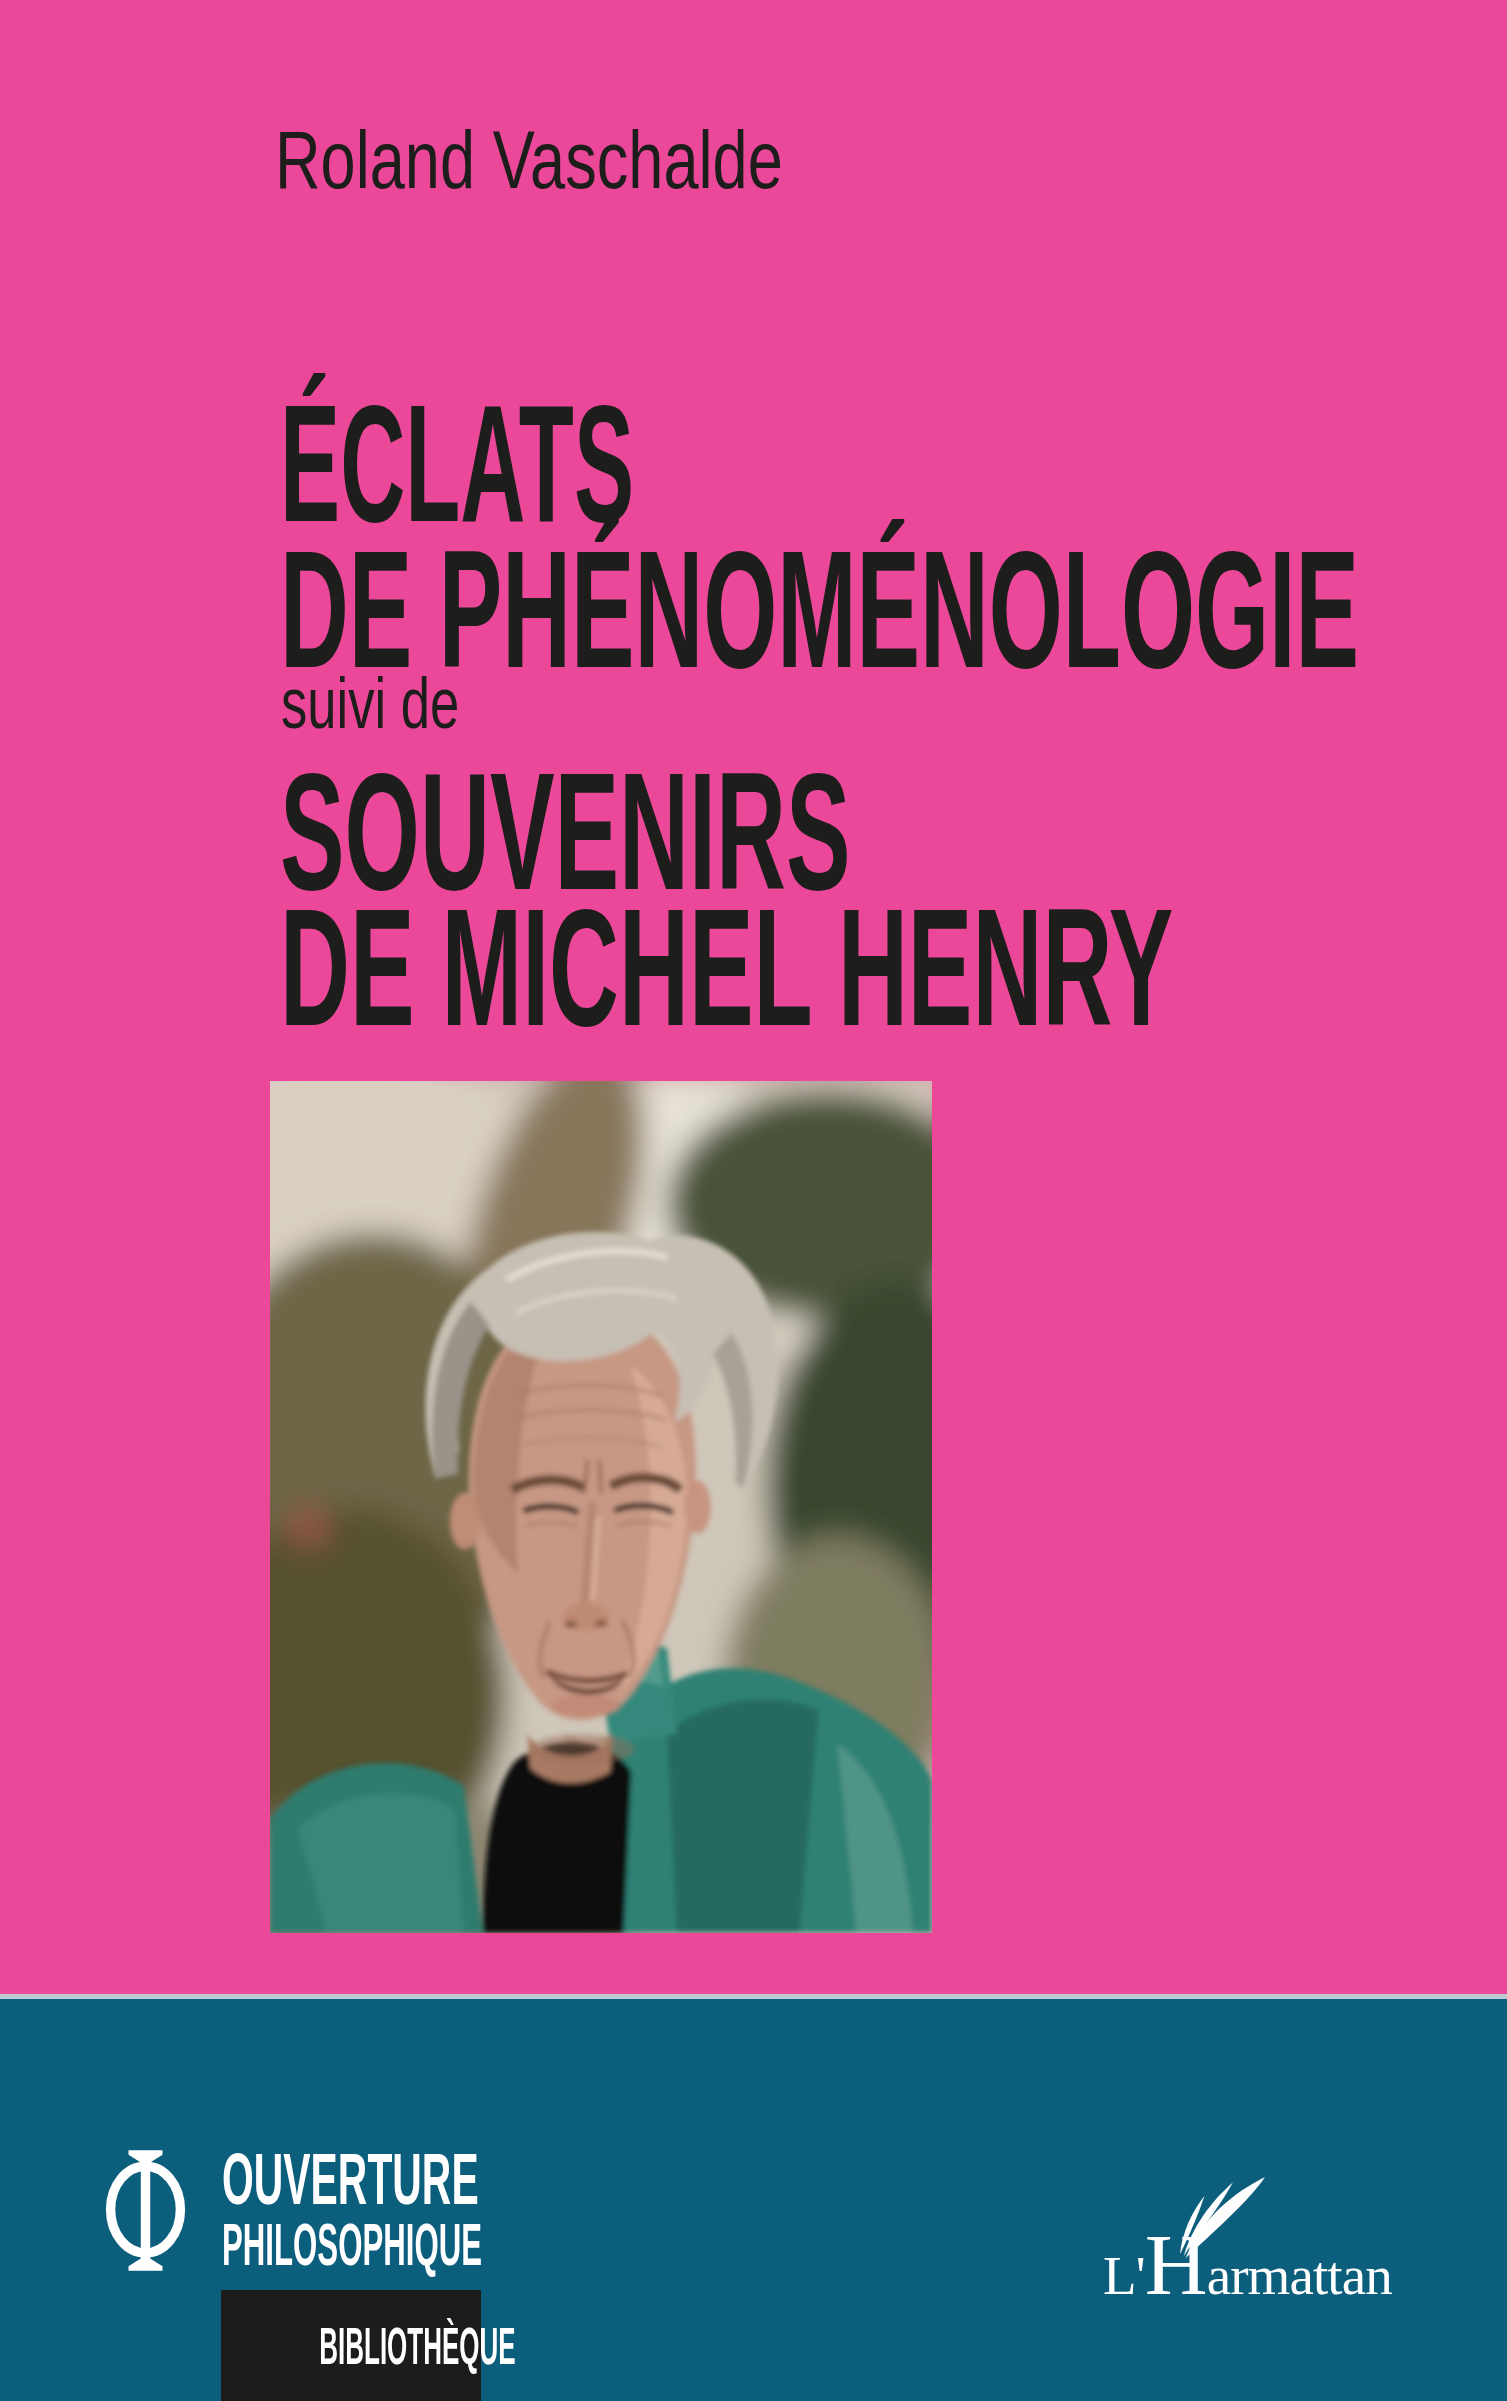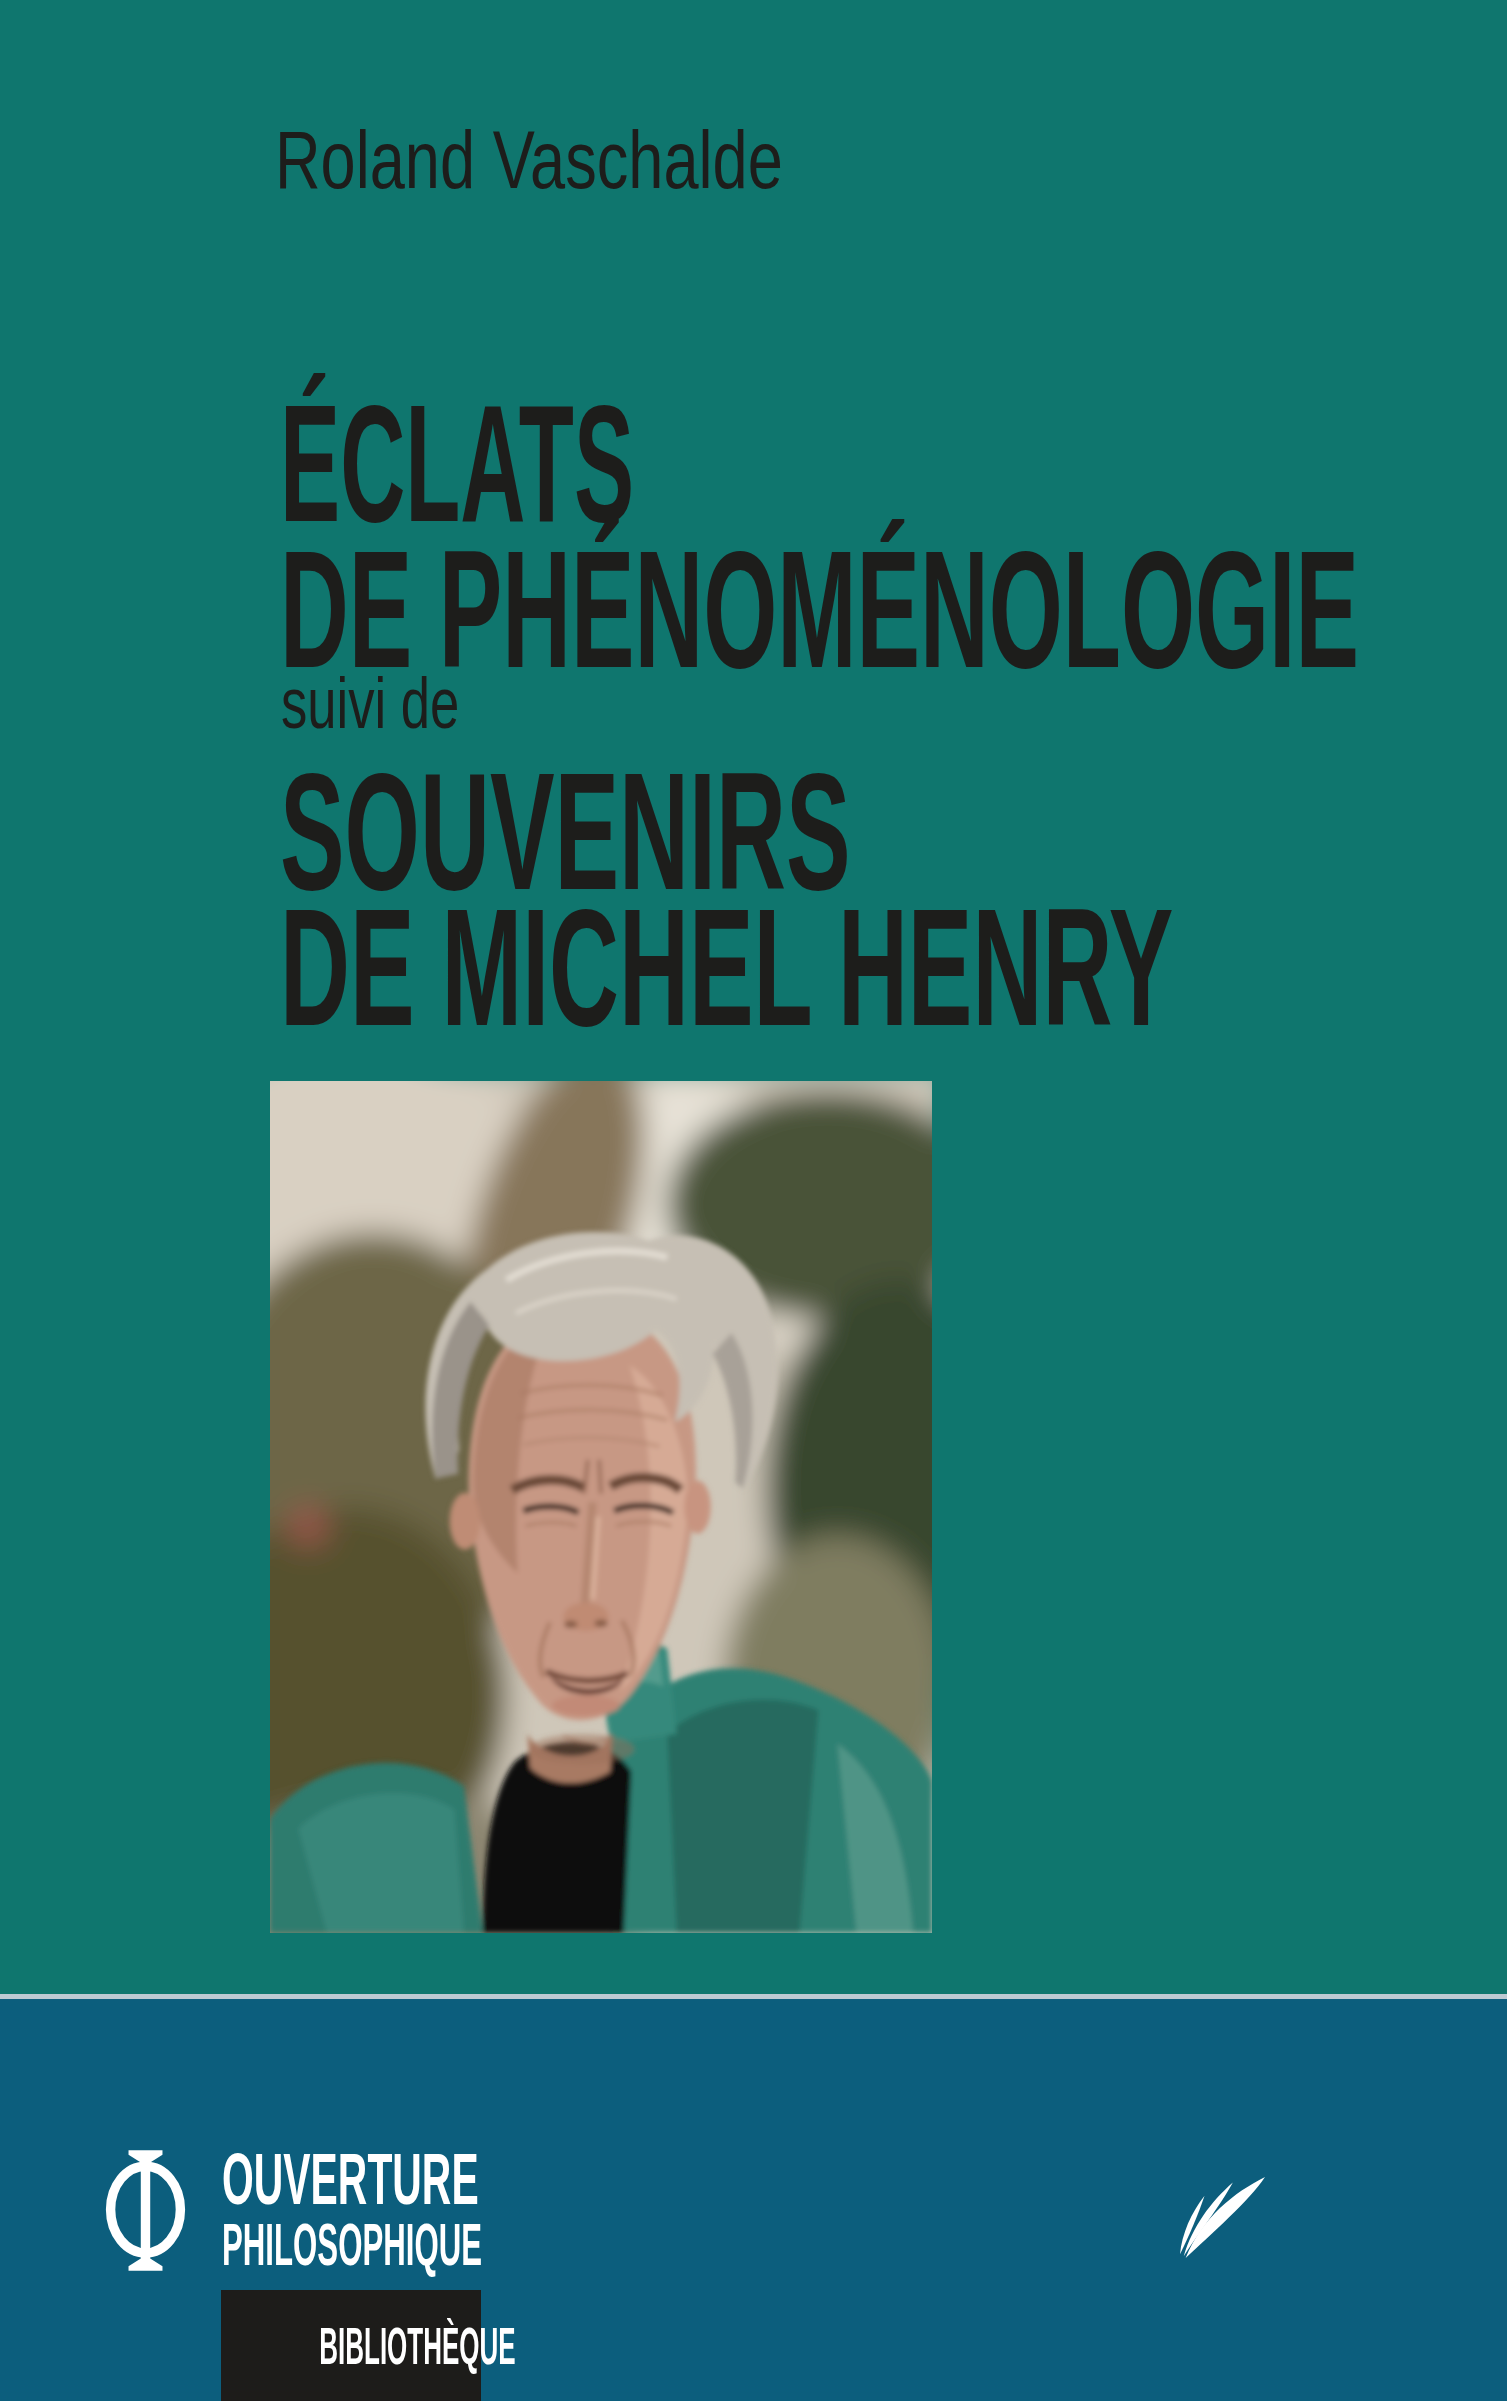--- a/index.html
+++ b/index.html
@@ -1,17 +1,17 @@
 <!DOCTYPE html>
 <html style="font-size:15px"><head>
 <meta charset="utf-8">
 <style>
   html,body{margin:0;padding:0;background:#777;}
   .cover{
-    position:relative; width:1508px; height:2402px; background:#0f766e;
+    position:relative; width:1508px; height:2402px; background:#ec4899;
     overflow:hidden; font-family:"Liberation Sans", sans-serif; color:#1d1d1b;
     margin:0 auto;
   }
   .txt{position:absolute; white-space:nowrap; transform-origin:0 0; line-height:1;}
   .author{top:119px; left:275px; font-size:82px; font-weight:400; transform:scaleX(0.77); letter-spacing:0;}
   .t-big{font-weight:700; font-size:167px; letter-spacing:0;}
   .t1{top:380px; left:280px; transform:scaleX(0.54);}
   .t2{top:526px; left:280px; transform:scaleX(0.57);}
   .connector{top:667px; left:281px; font-size:72px; font-weight:400; transform:scaleX(0.73);}
   .t3{top:748px; left:280px; transform:scaleX(0.58);}
@@ -140,15 +140,18 @@
   <div class="badge">
     <div class="badge-label">BIBLIOTHÈQUE</div>
   </div>
 
   <svg class="feather" viewBox="0 0 115 90">
     <path d="M112,2 C80,18 45,45 28,88 C55,62 95,28 112,2 Z" fill="#ffffff"></path>
     <path d="M78,8 C55,28 35,55 26,86 C40,64 65,32 78,8 Z" fill="#ffffff"></path>
     <path d="M48,22 C34,40 24,62 22,84 C32,64 42,40 48,22 Z" fill="#ffffff"></path>
   </svg>
 
+  <div class="publisher">
+    <span class="pub-s">L'</span><span class="pub-h">H</span><span class="pub-s">armattan</span>
+  </div>
 
 </div>
 
 
 </body></html>

